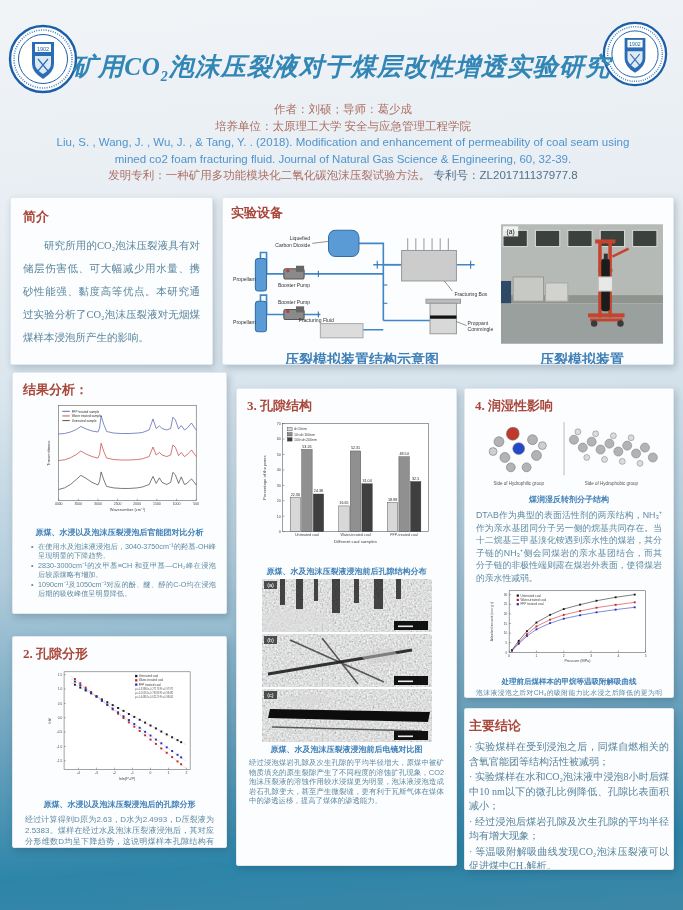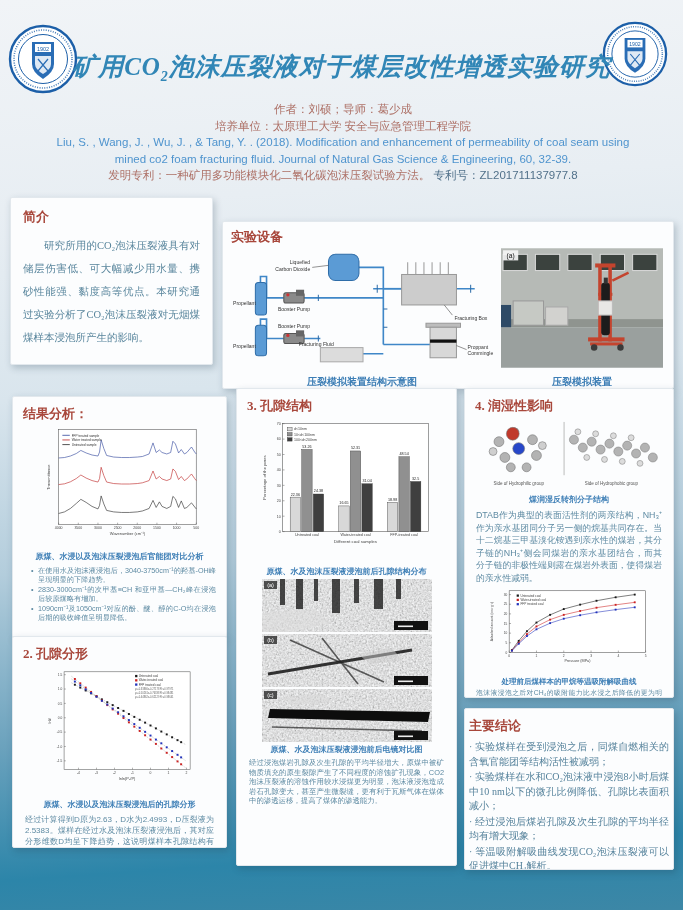--- a/index.html
+++ b/index.html
@@ -18,26 +18,26 @@
   .logo{position:absolute;}
   .meta{position:absolute;left:18px;top:101px;width:650px;font-size:11.5px;line-height:16.5px;text-align:center;}
   .meta .cn{color:#ad7066;font-family:"Liberation Serif",serif;}
   .meta .en{color:#4f94ce;}
   .meta .patent-no{color:#51718a;}
   
   #intro-card{left:10px;top:197px;width:203px;height:168px;padding:10px 12px;}
   #intro-card p{margin:8px 0 0;font-size:10.5px;line-height:23px;text-align:justify;
     text-indent:2em;color:#58859c;font-family:"Liberation Serif",serif;}
   
-  #equip-card{left:222px;top:197px;width:452px;height:168px;padding:6px 8px;margin-top:24px;}
+  #equip-card{left:222px;top:197px;width:452px;height:168px;padding:6px 8px;}
   .equip-row{display:flex;gap:8px;margin-top:2px;}
   .equip-col{text-align:center;}
-  .equip-cap{font-size:10px;margin-top:3px;}
+  .equip-cap{font-size:14px;margin-top:3px;}
   
-  #col1a{left:12px;top:396px;width:215px;height:242px;padding:8px 10px;}
+  #col1a{left:12px;top:372px;width:215px;height:242px;padding:8px 10px;}
   #col1b{left:12px;top:636px;width:215px;height:212px;padding:8px 10px;}
   #col2{left:236px;top:388px;width:221px;height:478px;padding:8px 10px;}
   #col3a{left:464px;top:388px;width:210px;height:310px;padding:8px 10px;}
   #col3b{left:464px;top:708px;width:210px;height:162px;padding:8px 4px;}
   .chart-wrap{text-align:center;margin-top:3px;}
   ul.bul{margin:4px 0 0;padding:0 0 0 8px;list-style:none;}
   ul.bul li{position:relative;padding-left:7px;color:#5d8aa2;text-align:justify;}
   ul.bul li::before{content:"•";position:absolute;left:0;top:0;color:#5d8aa2;}
   #col1a ul.bul li{font-size:7.2px;line-height:9px;margin-bottom:1px;}
   #col2 ul.bul li{font-size:8px;line-height:10.5px;margin-bottom:2px;}

